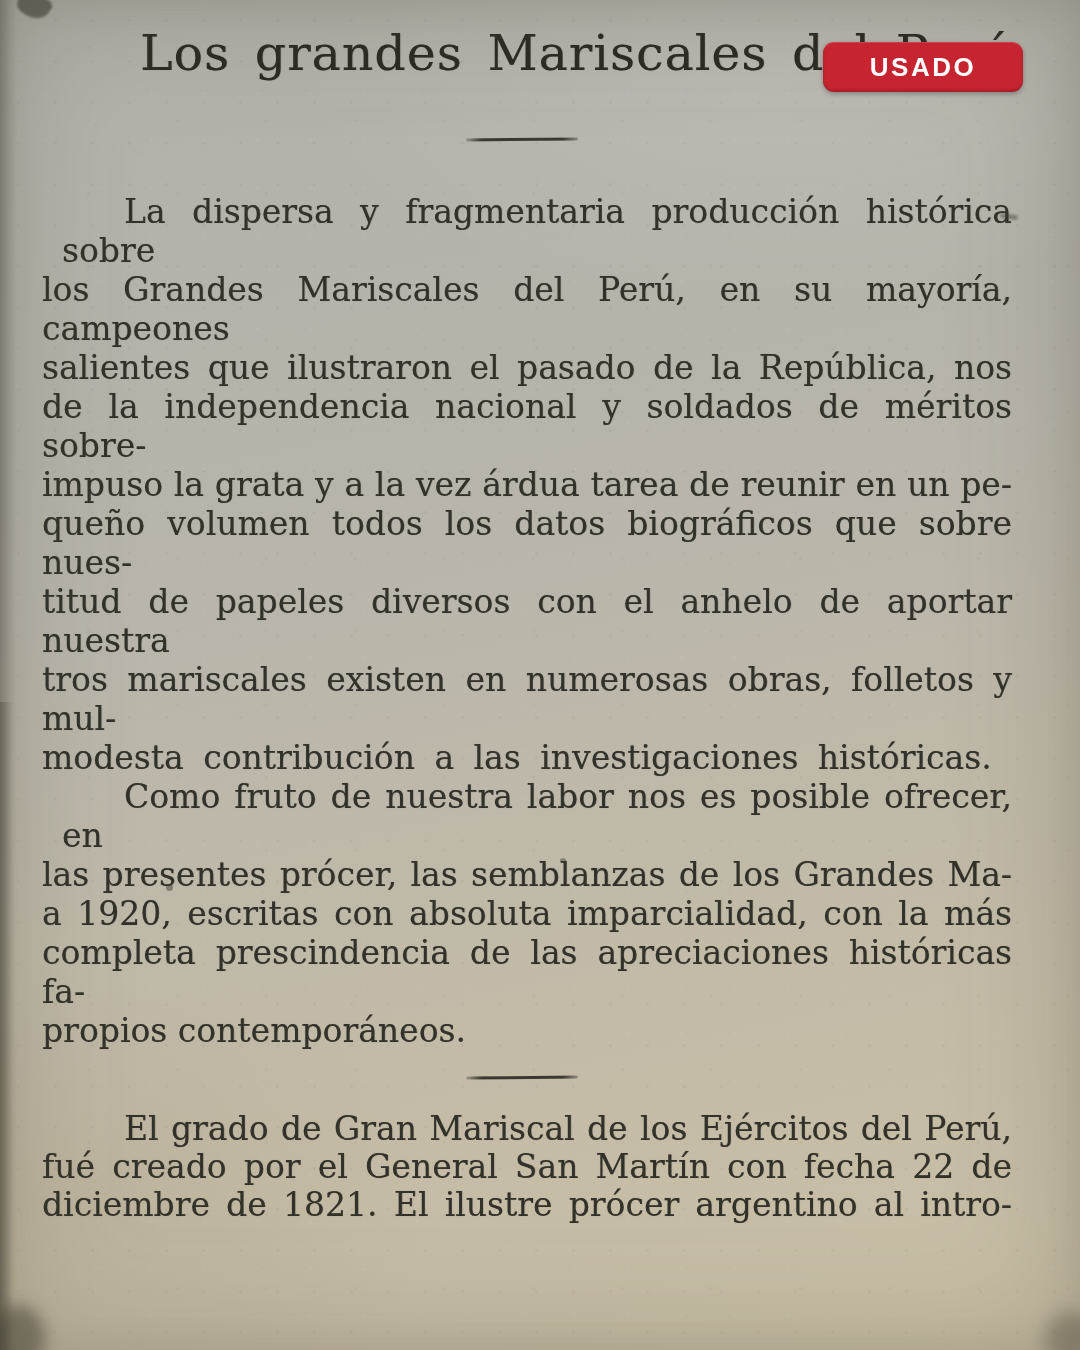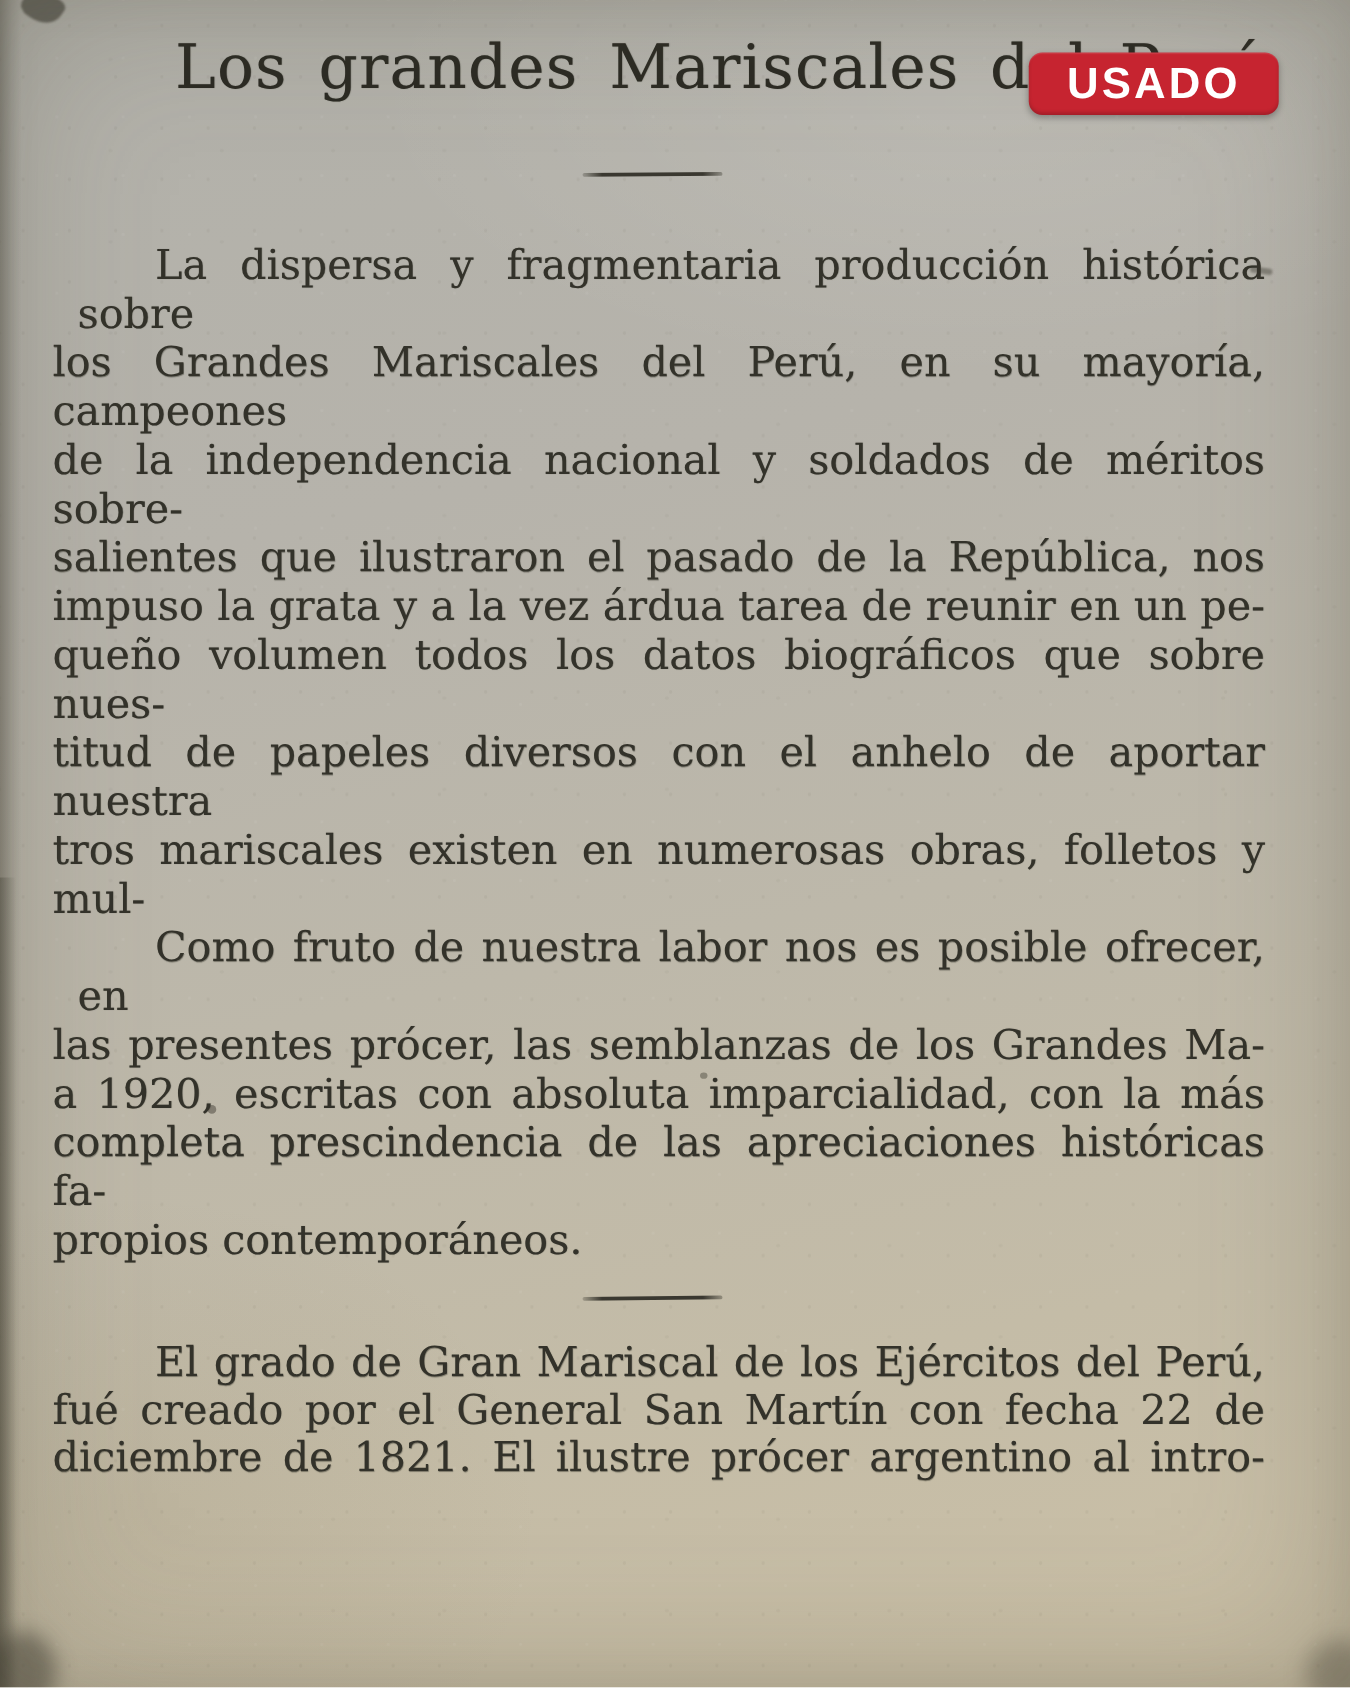--- a/index.html
+++ b/index.html
@@ -49,21 +49,21 @@
   .badge {
     position: absolute; top: 42px; left: 823px;
     width: 200px; height: 50px;
     background: #c62430;
     border-radius: 11px;
     display: flex; align-items: center; justify-content: center;
     box-shadow: 0 2px 5px rgba(0,0,0,0.28), inset 0 -2px 3px rgba(0,0,0,0.18), inset 0 1px 1px rgba(255,255,255,0.15);
   }
   .badge-label {
     font-family: "Liberation Sans", sans-serif;
-    font-weight: bold; font-size: 35px; letter-spacing: 2.5px;
+    font-weight: bold; font-size: 26px; letter-spacing: 2.5px;
     color: #ffffff;
   }
   .rule {
     height: 3px; width: 112px;
     background: linear-gradient(to right, rgba(58,56,46,0.25), #3a3830 14%, #3a3830 86%, rgba(58,56,46,0.35));
     border-radius: 2px;
   }
   .rule1 { position: absolute; top: 138px; left: 466px; transform: rotate(-0.4deg); }
   .rule2 { margin: 26px 0 0 424px; transform: rotate(-0.6deg); }
   .text-block {
@@ -133,26 +133,27 @@
 
   <div class="title">Los grandes Mariscales del Perú</div>
 
   <div class="rule rule1"></div>
 
   <div class="text-block">
 
     <div class="para lh39">
       <div class="line indent">La dispersa y fragmentaria producción histórica sobre</div>
       <div class="line">los Grandes Mariscales del Perú, en su mayoría, campeones</div>
+      <div class="line">salientes que ilustraron el pasado de la República, nos</div>
       <div class="line">de la independencia nacional y soldados de méritos sobre-</div>
-      <div class="line">salientes que ilustraron el pasado de la República, nos</div>
       <div class="line">impuso la grata y a la vez árdua tarea de reunir en un pe-</div>
       <div class="line">queño volumen todos los datos biográficos que sobre nues-</div>
       <div class="line">titud de papeles diversos con el anhelo de aportar nuestra</div>
       <div class="line">tros mariscales existen en numerosas obras, folletos y mul-</div>
+      <div class="line end wide">modesta contribución a las investigaciones históricas.</div>
     </div>
 
     <div class="para lh39">
       <div class="line indent">Como fruto de nuestra labor nos es posible ofrecer, en</div>
       <div class="line">las presentes prócer, las semblanzas de los Grandes Ma-</div>
       <div class="line">a 1920, escritas con absoluta imparcialidad, con la más</div>
       <div class="line">completa prescindencia de las apreciaciones históricas fa-</div>
       <div class="line end">propios contemporáneos.</div>
     </div>
 

